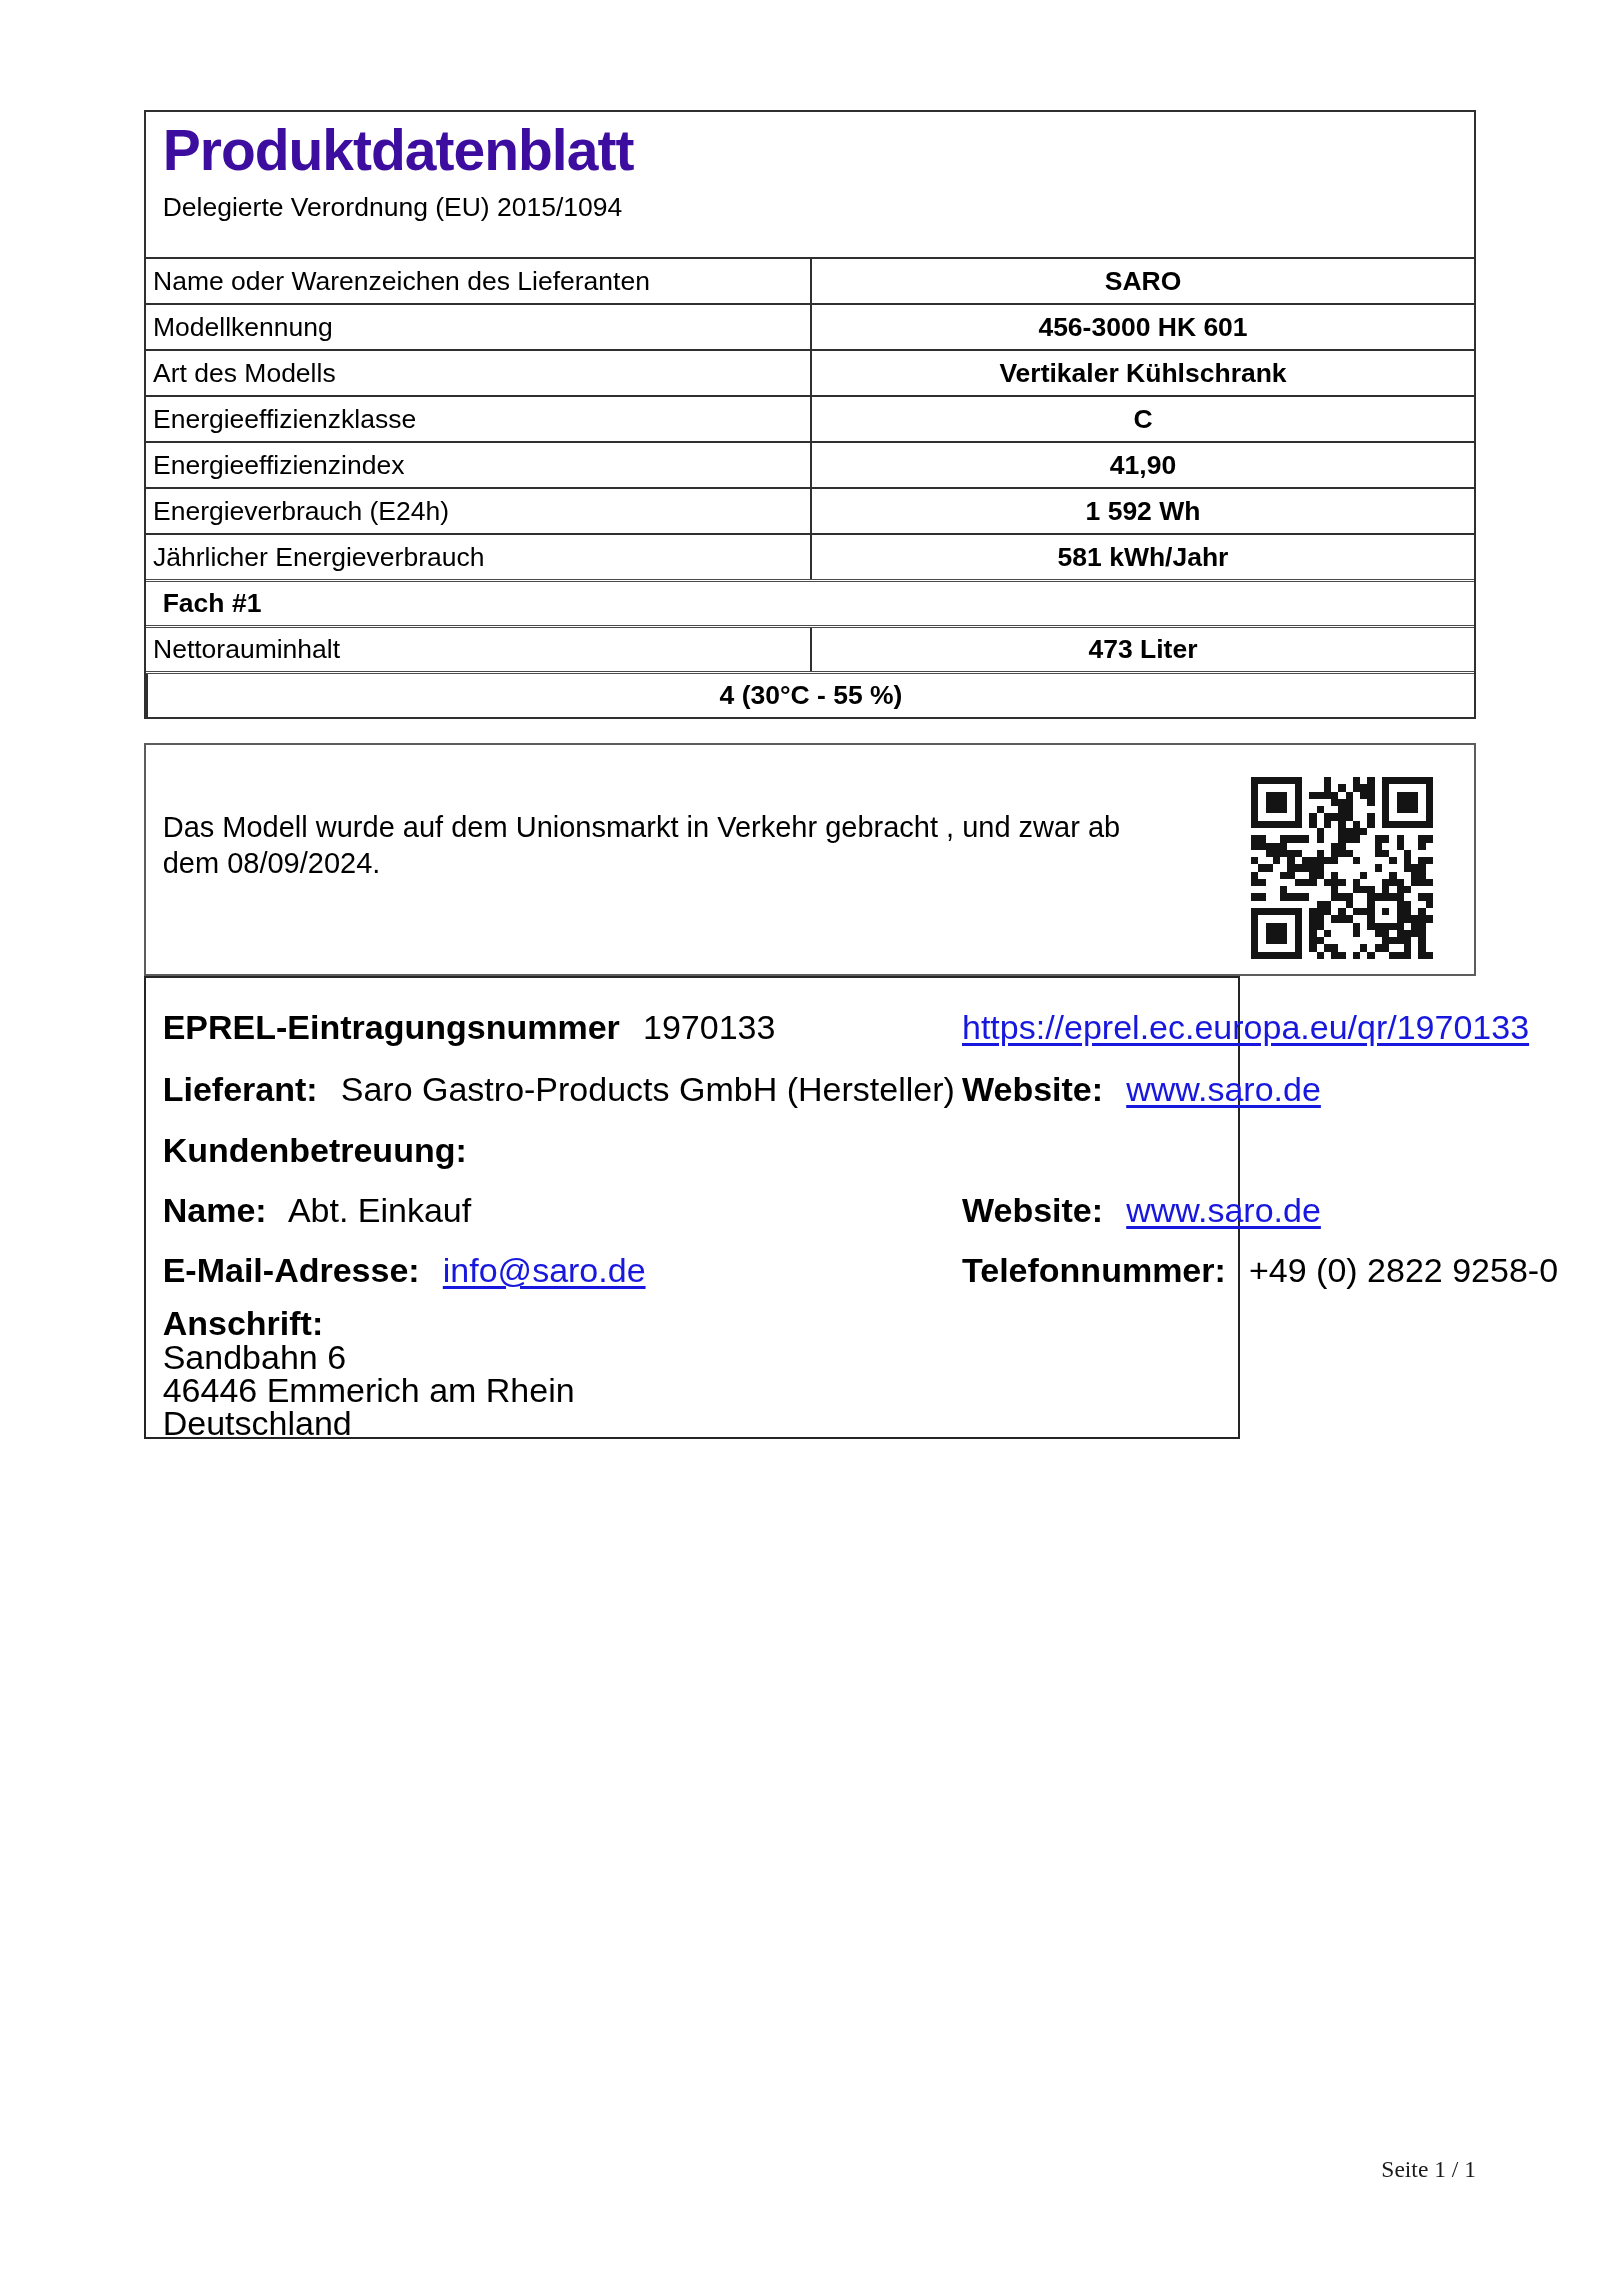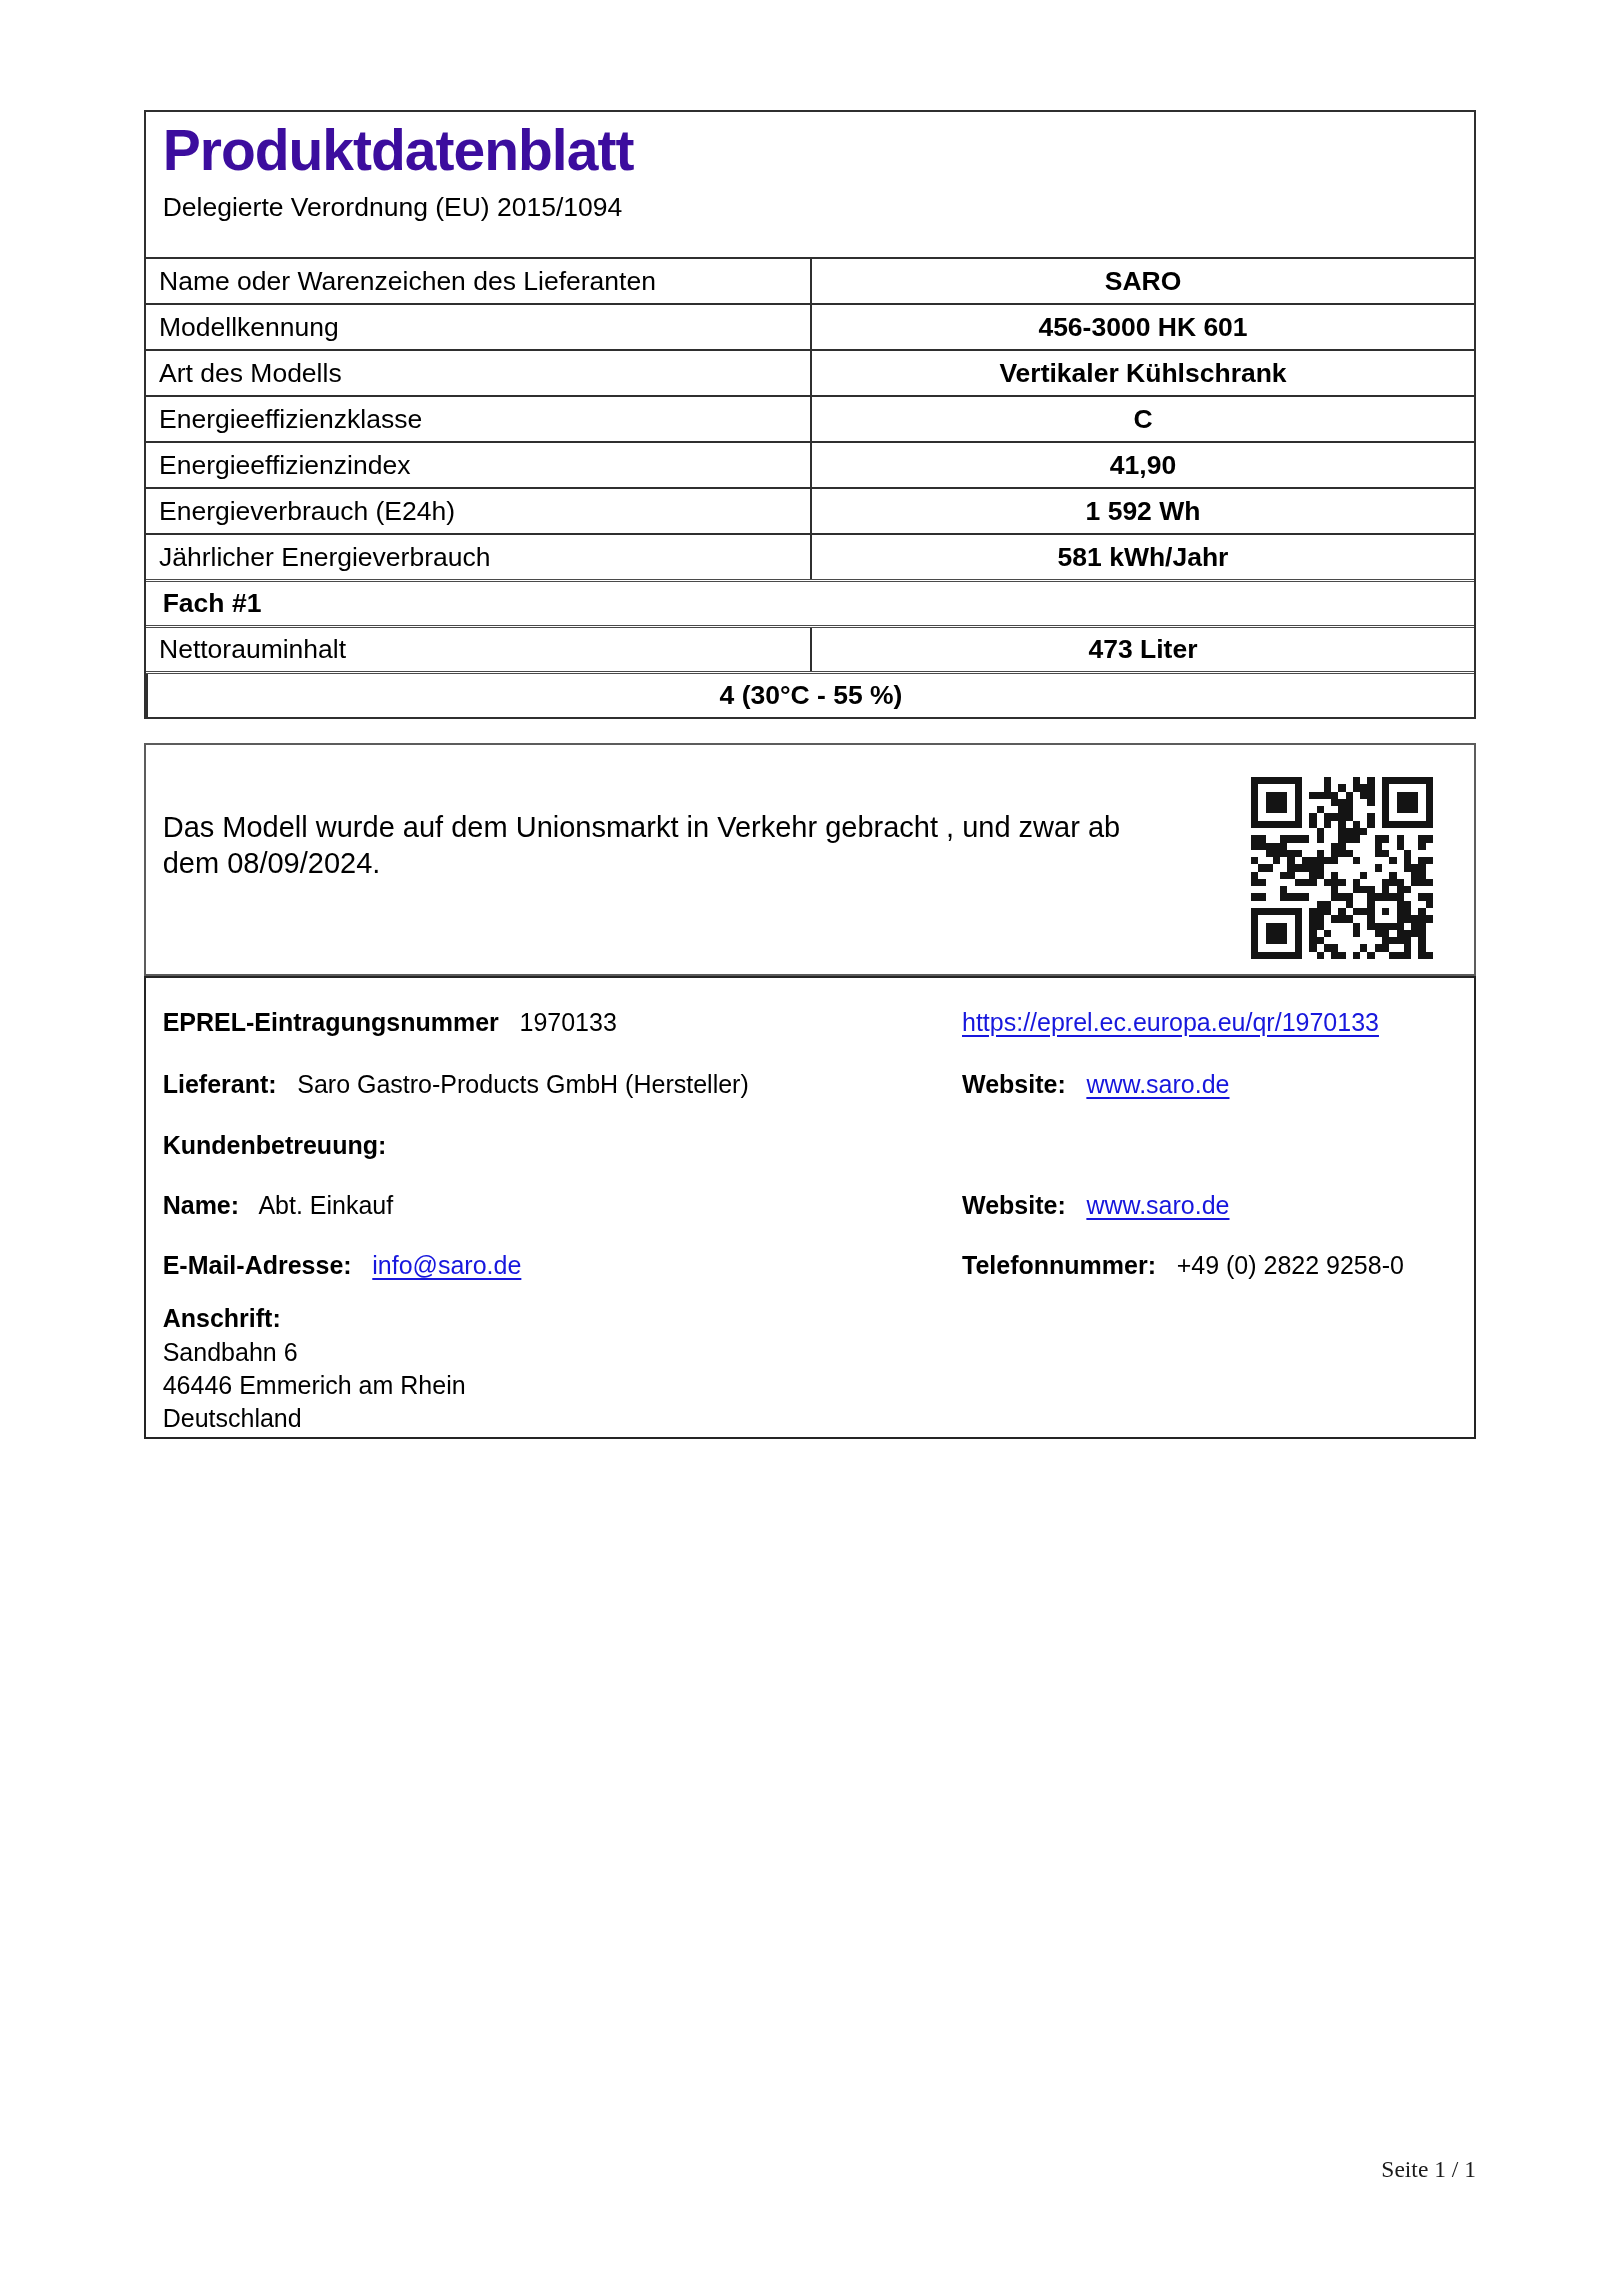--- a/index.html
+++ b/index.html
@@ -12,38 +12,38 @@
   .spec-table{
     position:absolute;left:144px;top:97px;width:1332px;
     border:2px solid #2f2f2f;box-sizing:border-box;background:#fff;
   }
   .table-header{height:145px;box-sizing:border-box;padding:5.9px 19.6px 0 16.7px;}
   .title{margin:0;font-size:57px;font-weight:700;color:#3c0d9e;letter-spacing:-1px;line-height:1.15;}
   .subtitle{margin-top:8.8px;font-size:26.5px;line-height:1.2;}
 
   .t-row{display:flex;align-items:stretch;height:46px;border-top:2px solid #2f2f2f;box-sizing:border-box;}
   .t-row.thick{border-top:3.9px double #4a4a4a;}
-  .t-label{flex:0 0 50%;display:flex;align-items:center;padding-left:13px;box-sizing:border-box;font-size:26.5px;}
+  .t-label{flex:0 0 50%;display:flex;align-items:center;padding-left:7px;box-sizing:border-box;font-size:26.5px;}
   .t-value{flex:1;display:flex;align-items:center;justify-content:center;border-left:2px solid #2f2f2f;
            box-sizing:border-box;font-size:26.5px;font-weight:700;text-align:center;}
   .t-section{display:flex;align-items:center;width:100%;padding-left:16.7px;box-sizing:border-box;
              font-size:26.5px;font-weight:700;}
 
   
   .market-box{
     position:absolute;left:144px;top:730px;width:1332px;height:233px;
     border:2px solid #5c5c5c;box-sizing:border-box;background:#fff;
   }
   .market-text{position:absolute;left:16.7px;top:35px;font-size:29px;max-width:1000px;line-height:1.25;}
   .qr{position:absolute;top:32px;right:41px;width:182px;height:182px;}
 
   
   .contact-box{
-    position:absolute;left:144px;top:963px;width:1332px;height:463px;
-    border:2px solid #242424;box-sizing:border-box;background:#fff;font-size:25px;
+    position:absolute;left:144px;top:963px;width:1096px;height:463px;
+    border:2px solid #242424;box-sizing:border-box;background:#fff;font-size:34px;
   }
   .cline{position:absolute;left:16.7px;white-space:nowrap;line-height:1.2;}
   .cline.right{left:816px;}
   .bold{font-weight:700;}
   .gap{display:inline-block;width:13.7px;}
   a.link{color:#1717dd;text-decoration:underline;text-underline-offset:3.9px;cursor:pointer;}
 
   
   .footer{position:absolute;top:2143px;left:1182px;width:294px;text-align:right;font-size:23.5px;color:#1a1a1a;font-family:Liberation Serif, serif;}
 </style>

